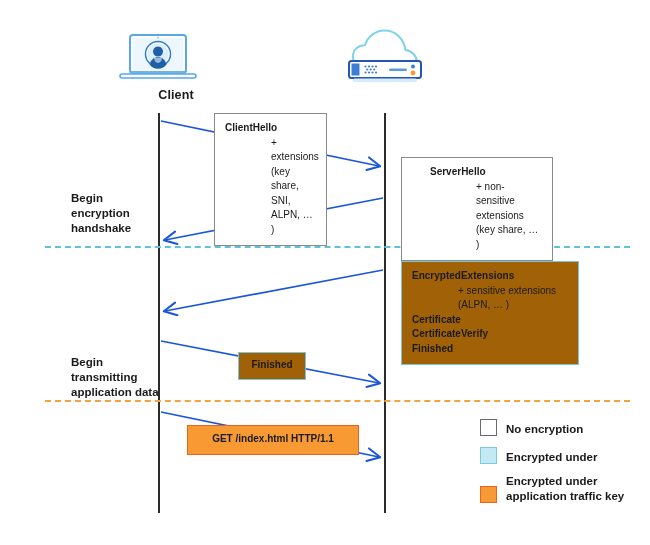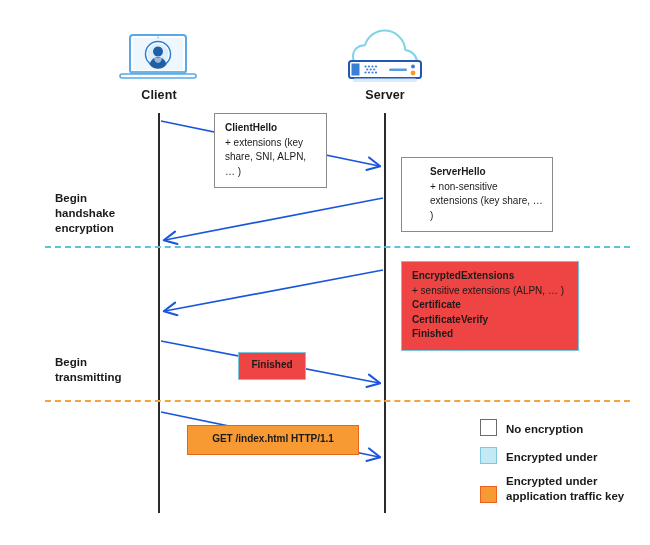--- a/index.html
+++ b/index.html
@@ -38,21 +38,21 @@
   
   .endpoint-label {
     position: absolute;
     font-size: 12.5px;
     font-weight: bold;
     color: #1a1a1a;
     text-align: center;
     width: 120px;
     letter-spacing: .1px;
   }
-  #label-client { left: 99px; top: 88px; }
+  #label-client { left: 116px; top: 88px; }
   #label-server { left: 325px; top: 88px; }
 
   
   #icon-client { left: 118px; top: 33px; width: 80px; height: 52px; }
   #icon-server { left: 339px; top: 28px; width: 100px; height: 58px; }
 
   
   #arrow-layer {
     position: absolute;
     left: 0; top: 0;
@@ -62,20 +62,21 @@
   }
 
   
   .phase-label {
     position: absolute;
     font-size: 11.5px;
     font-weight: bold;
     line-height: 15px;
     color: #1a1a1a;
     width: 110px;
+    margin-left: 16px;
   }
   #phase-handshake { left: 55px; top: 191px; }
   #phase-appdata   { left: 55px; top: 355px; }
 
   
   .divider {
     position: absolute;
     left: 45px;
     width: 585px;
     height: 0;
@@ -89,27 +90,27 @@
   .msg-box {
     position: absolute;
     box-sizing: border-box;
     z-index: 5;
     padding: 7px 9px 8px 10px;
     font-size: 10px;
     line-height: 14.5px;
     color: #1a1a1a;
   }
   .msg-box .title { font-weight: bold; }
-  .msg-box .sub   { font-weight: normal; }
+  .msg-box .sub   { font-weight: normal; margin-left: 46px; }
   .msg-plain {
     background: #ffffff;
     border: 1px solid #8a8a8a;
   }
   .msg-handshake {
-    background: #ef4444;
+    background: #a16207;
     border: 1px solid #78c6dd;
   }
   .msg-app {
     background: #f79a34;
     border: 1.5px solid #e8631f;
     font-weight: bold;
     text-align: center;
   }
 
   #box-clienthello        { left: 214px; top: 113px; width: 113px; }
@@ -188,21 +189,20 @@
           <circle cx="37" cy="44.5" r="1.1"></circle>
       </g>
       <rect x="50" y="40.5" width="18" height="2.6" rx="1.3" fill="#5a9ae0"></rect>
       <circle cx="74" cy="38.5" r="2" fill="#3a7fd5"></circle>
       <circle cx="74" cy="45" r="2.4" fill="#f79a34"></circle>
       <rect x="14" y="50.5" width="64" height="3.5" rx="1.7" fill="#d7ecfa"></rect>
     </svg>
   </div>
 
   <div class="endpoint-label" id="label-client">Client</div>
-  <div class="endpoint-label" id="label-server">Server</div>
 
   <div class="lifeline" id="lifeline-client"></div>
   <div class="lifeline" id="lifeline-server"></div>
 
   <svg id="arrow-layer">
     <defs>
       <marker id="ah-r" viewBox="0 0 12 12" refX="10" refY="6" markerWidth="9" markerHeight="9" orient="auto-start-reverse">
         <path d="M1 1 L11 6 L1 11" fill="none" stroke="#1a56db" stroke-width="1.6" stroke-linecap="round" stroke-linejoin="round"></path>
       </marker>
       <marker id="ah-l" viewBox="0 0 12 12" refX="10" refY="6" markerWidth="9" markerHeight="9" orient="auto-start-reverse">
@@ -213,26 +213,27 @@
       <line x1="161" y1="121" x2="379" y2="166" marker-end="url(#ah-r)"></line>
       <line x1="383" y1="198" x2="165" y2="240" marker-end="url(#ah-l)"></line>
       <line x1="383" y1="270" x2="165" y2="311" marker-end="url(#ah-l)"></line>
       <line x1="161" y1="341" x2="379" y2="383" marker-end="url(#ah-r)"></line>
       <line x1="161" y1="412" x2="379" y2="457" marker-end="url(#ah-r)"></line>
     </g>
   </svg>
 
   <div class="phase-label" id="phase-handshake">
     <div>Begin</div>
+    <div>encryption</div>
     <div>handshake</div>
-    <div>encryption</div>
   </div>
   <div class="phase-label" id="phase-appdata">
     <div>Begin</div>
     <div>transmitting</div>
+    <div>application data</div>
   </div>
 
   <div class="divider" id="divider-handshake"></div>
   <div class="divider" id="divider-appdata"></div>
 
   <div class="msg-box msg-plain" id="box-clienthello">
     <div class="title">ClientHello</div>
     <div class="sub">+ extensions (key share, SNI, ALPN, … )</div>
   </div>
 

